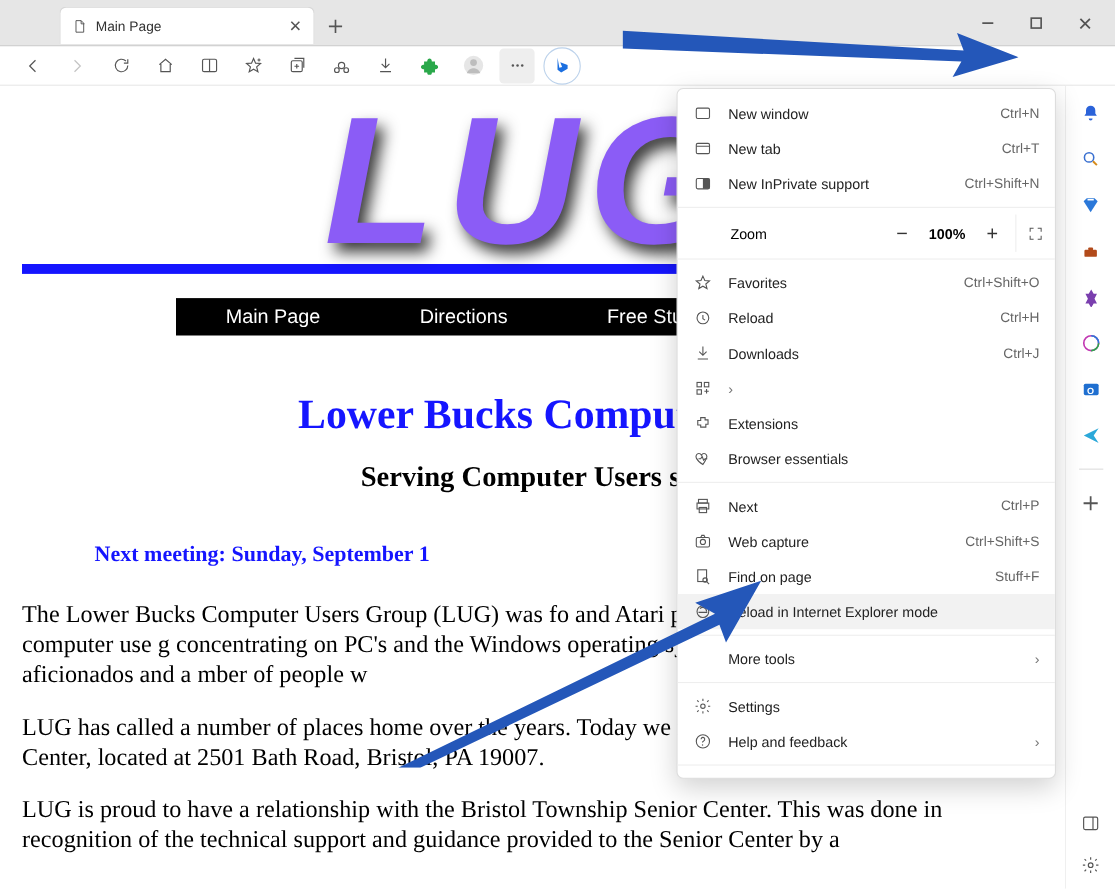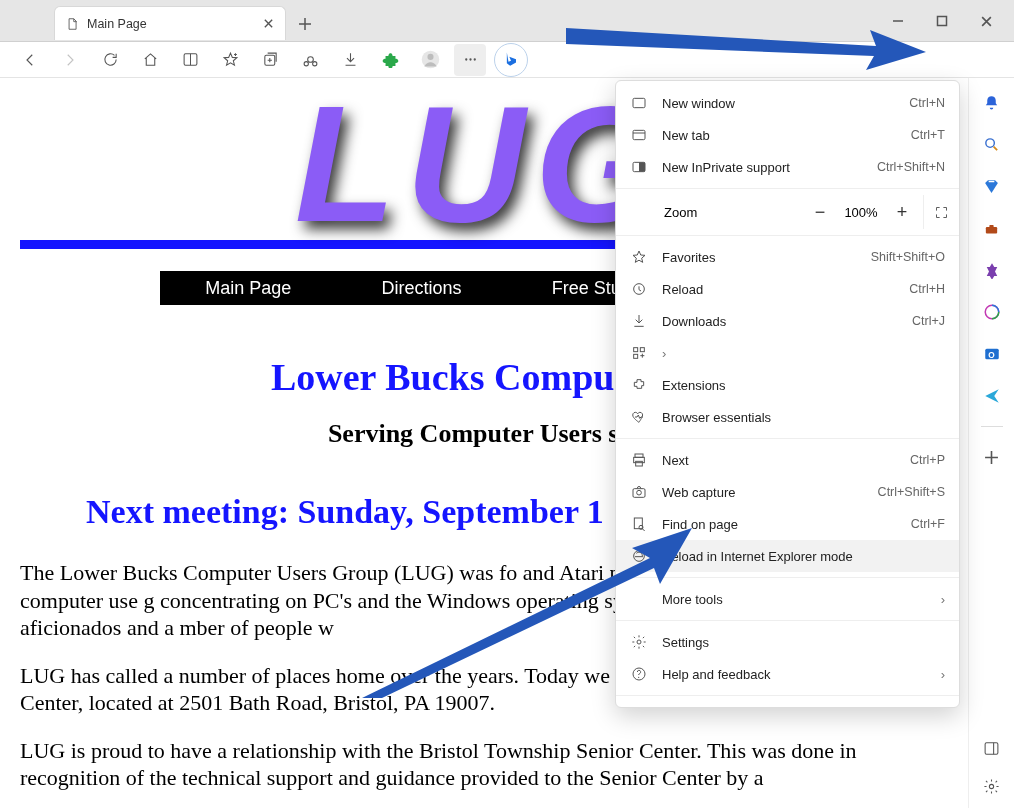--- a/index.html
+++ b/index.html
@@ -32,36 +32,36 @@
 
 
 .page { position:absolute; left:0; top:78px; right:46px; bottom:0; padding: 16px 20px; background: #fff; overflow:hidden; }
 .logo { text-align:center; margin-bottom:6px; }
 .logo span { font-family:"Arial Black", Arial, sans-serif; font-size:165px; font-weight:900; font-style:italic; color:#8b5cf6; text-shadow: 6px 8px 14px rgba(0,0,0,.78); letter-spacing:10px; line-height:0.85; }
 .blue-bar { height:9px; background:#1515ff; margin:2px 0 22px 0; }
 .nav-menu { height:34px; background:#000; display:flex; align-items:center; justify-content:space-around; color:#fff; font-family:Georgia, 'Times New Roman', serif; font-size:18px; margin: 0 140px 50px 140px; }
 .nav-menu div { cursor:pointer; }
 .page-h1 { font-family:Georgia,'Times New Roman', serif; font-size:38px; font-weight:bold; color:#1515ff; text-align:center; margin-bottom:20px; }
 .page-h2 { font-family:Georgia,'Times New Roman', serif; font-size:26px; font-weight:bold; text-align:center; margin-bottom:44px; }
-.meeting { font-family:Georgia,'Times New Roman', serif; font-size:34px; font-weight:bold; color:#1515ff; text-align:left; margin:0 0 28px 66px; }
+.meeting { font-family:Georgia,'Times New Roman', serif; font-size:20px; font-weight:bold; color:#1515ff; text-align:left; margin:0 0 28px 66px; }
 .body-text { font-family:Georgia,'Times New Roman', serif; font-size:22px; line-height:1.25; margin-bottom:20px; }
 
 
 .menu { position:absolute; right:54px; top:80px; width:345px; background:#fff; border:1px solid #ddd; border-radius:6px; box-shadow:0 8px 24px rgba(0,0,0,.18); padding:6px 0; z-index:50; }
 .menu-item { height:32px; display:flex; align-items:center; padding:0 14px; gap:14px; font-size:13px; color:#222; }
 .menu-item:hover, .menu-item.hl { background:#f2f2f2; }
 .menu-item .mi-icon { width:18px; height:18px; display:flex; align-items:center; justify-content:center; color:#555; }
 .menu-item .mi-label { flex:1; }
 .menu-item .mi-shortcut { color:#666; font-size:12.5px; }
 .menu-item .mi-chev { color:#777; }
 .menu-divider { height:1px; background:#eee; margin:5px 0; }
 .zoom-row { height:36px; display:flex; align-items:center; padding:0 0 0 48px; gap:0; font-size:13px; }
 .zoom-row .zlabel { flex:1; }
 .zoom-btn { width:34px; height:34px; display:flex; align-items:center; justify-content:center; color:#333; font-size:18px; }
-.zoom-pct { width:48px; text-align:center; font-size:13px; }
+.zoom-pct { width:48px; text-align:center; font-size:13px;font-weight:bold; }
 .zoom-full { width:36px; height:34px; border-left:1px solid #eee; display:flex; align-items:center; justify-content:center; margin-left:4px; }
 
 
 .arrow { position:absolute; z-index:100; }
 .arrow svg { display:block; }
 
 
 .ico { stroke:#555; fill:none; stroke-width:1.5; }
 </style>
 </head>
@@ -314,21 +314,21 @@
       </div>
   </div>
   <div class="menu-divider"></div>
   <div class="menu-item">
     <span class="mi-icon">
         <svg width="16" height="16" viewBox="0 0 24 24">
           <path class="ico" d="M12 3l2.6 6 6.4.5-5 4.3 1.6 6.2L12 16.8 6.4 20l1.6-6.2-5-4.3 6.4-.5z"></path>
         </svg>
       </span>
     <span class="mi-label">Favorites</span>
-    <span class="mi-shortcut">Shift+Shift+O</span>
+    <span class="mi-shortcut">Ctrl+Shift+O</span>
   </div>
   <div class="menu-item">
     <span class="mi-icon">
         <svg width="16" height="16" viewBox="0 0 24 24">
           <circle class="ico" cx="12" cy="12" r="8"></circle>
           <path class="ico" d="M12 8v5l3 2"></path>
         </svg>
       </span>
     <span class="mi-label">Reload</span>
     <span class="mi-shortcut">Ctrl+H</span>
@@ -395,21 +395,21 @@
   </div>
   <div class="menu-item">
     <span class="mi-icon">
         <svg width="16" height="16" viewBox="0 0 24 24">
           <rect class="ico" x="5" y="3" width="12" height="16"></rect>
           <circle class="ico" cx="15" cy="17" r="3"></circle>
           <path class="ico" d="M17.5 19.5l3 3"></path>
         </svg>
       </span>
     <span class="mi-label">Find on page</span>
-    <span class="mi-shortcut">Ctrl+F</span>
+    <span class="mi-shortcut">Stuff+F</span>
   </div>
   <div class="menu-item hl">
     <span class="mi-icon">
         <svg width="16" height="16" viewBox="0 0 24 24">
           <circle class="ico" cx="12" cy="12" r="8"></circle>
           <path class="ico" d="M6 13h12M8 8c3-3 9-2 9 4"></path>
         </svg>
       </span>
     <span class="mi-label">Reload in Internet Explorer mode</span>
   </div>

